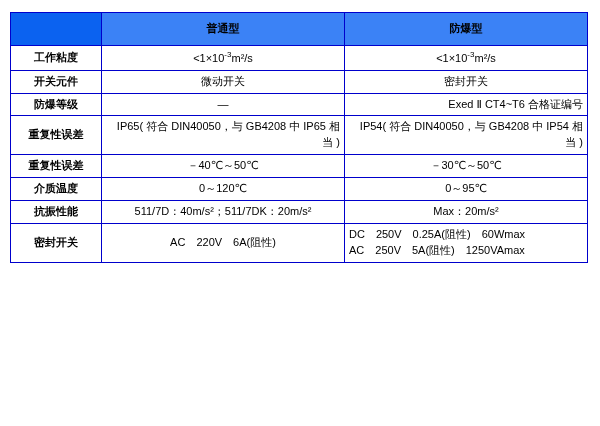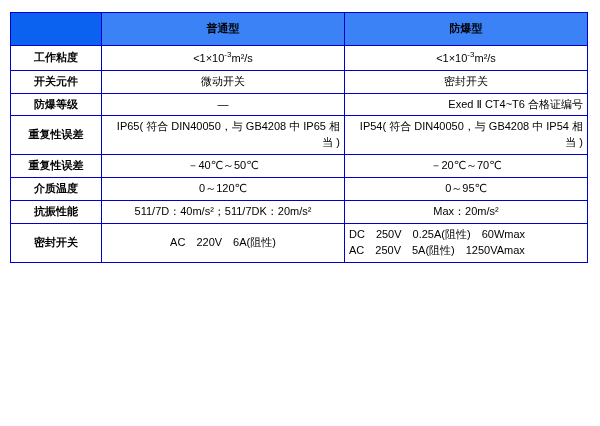--- a/index.html
+++ b/index.html
@@ -107,21 +107,21 @@
 
     <tr>
       <td class="label">重复性误差</td>
       <td class="val left">IP65( 符合 DIN40050，与 GB4208 中 IP65 相当 )</td>
       <td class="val left">IP54( 符合 DIN40050，与 GB4208 中 IP54 相当 )</td>
     </tr>
 
     <tr>
       <td class="label">重复性误差</td>
       <td class="val">－40℃～50℃</td>
-      <td class="val">－20℃～70℃</td>
+      <td class="val">－30℃～50℃</td>
     </tr>
 
     <tr>
       <td class="label">介质温度</td>
       <td class="val">0～120℃</td>
       <td class="val">0～95℃</td>
     </tr>
 
 
     <tr>

